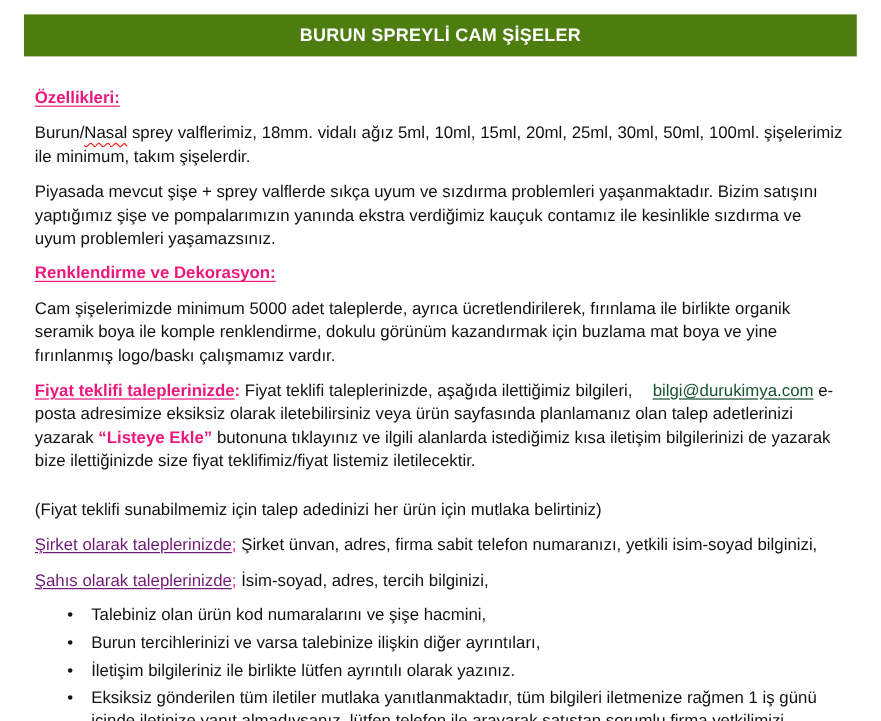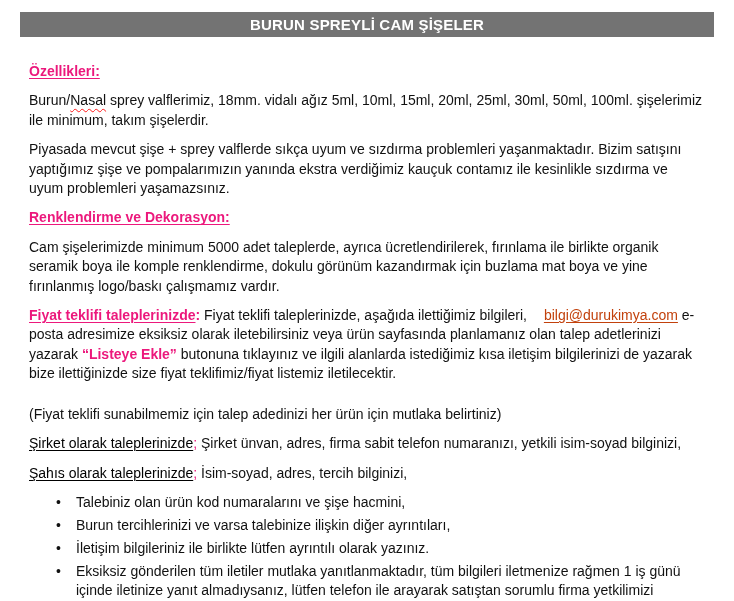--- a/index.html
+++ b/index.html
@@ -7,22 +7,22 @@
     width: 734px;
     height: 601px;
     background: #ffffff;
     overflow: hidden;
     font-family: "Liberation Sans", sans-serif;
     color: #111111;
     -webkit-font-smoothing: antialiased;
   }
   .banner {
     margin: 12px 20px 0 20px;
-    height: 25px;
-    background: #737373;
+    height: 35px;
+    background: #4d7c0f;
     color: #ffffff;
     font-weight: bold;
     font-size: 15px;
     letter-spacing: 0.2px;
     display: flex;
     align-items: center;
     justify-content: center;
   }
   .content {
     padding: 15px 19px 0 19px;
@@ -38,29 +38,29 @@
   }
   p { margin: 10px; }
   .para { color: #111111; }
   .misspelled {
     text-decoration: underline wavy #ff1a1a;
     text-decoration-thickness: 1px;
     text-underline-offset: 3px;
   }
   .fiyat-para { margin-top: 5px; }
   .email-link {
-    color: #c2410c;
+    color: #14532d;
     text-decoration: underline;
     text-underline-offset: 2px;
     padding-left: 13px;
   }
   .pink-bold { color: #EC187C; font-weight: bold; }
   .note-para { margin-top: 21px; }
   .pink-label {
-    color: #000000;
+    color: #701a75;
     text-decoration: underline;
     text-decoration-thickness: 1px;
     text-underline-offset: 2px;
   }
   .pink-sep { color: #EC187C; }
   ul.req-list {
     margin: 2px 0 0 0;
     padding: 0 0 0 37px;
     list-style: none;
   }

